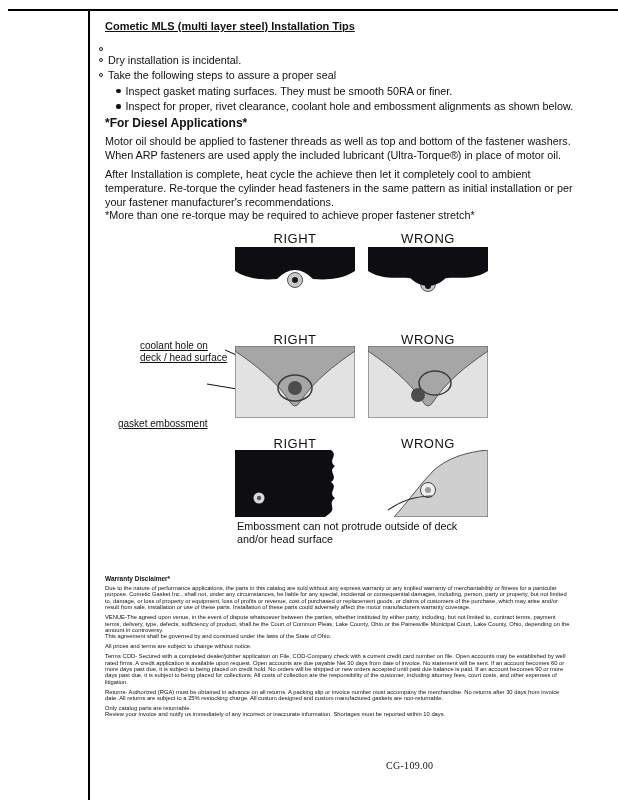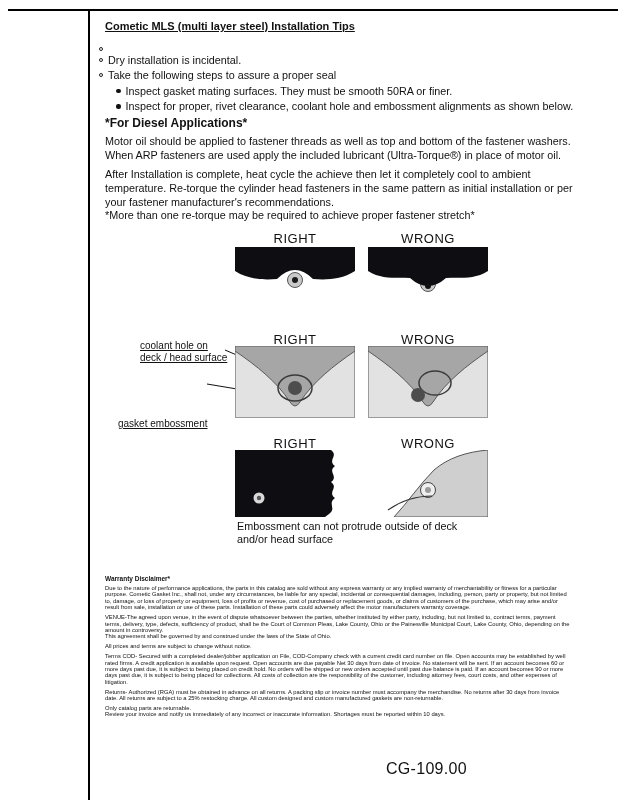--- a/index.html
+++ b/index.html
@@ -57,21 +57,21 @@
 
   .callout { position: absolute; font-size: 10px; line-height: 12px; white-space: pre-line; text-decoration: underline; }
   .callout-coolant { top: 112px; left: 140px; width: 95px; }
   .callout-emboss  { top: 150px; left: 118px; margin-top: 40px; }
   .callout-lines { position: absolute; top: 0; left: 0; width: 618px; height: 332px; pointer-events: none; }
 
   .warranty { position: absolute; top: 575px; left: 105px; width: 466px; }
   .w-head { font-size: 6.5px; font-weight: bold; margin-bottom: 3px; }
   .warranty p { font-size: 5.8px; line-height: 6.4px; margin: 0 0 3.5px 0; white-space: pre-line; }
 
-  .footer { position: absolute; top: 760px; left: 386px; font-size: 16px; letter-spacing: .3px; }
+  .footer { position: absolute; top: 760px; left: 386px; font-size: 10px; letter-spacing: .3px; font-family: Liberation Serif, serif; }
 </style>
 </head>
 <body>
 
 <div class="page">
   <div class="rule-top"></div>
   <div class="rule-left"></div>
 
   <div class="title">Cometic MLS (multi layer steel) Installation Tips</div>
 

